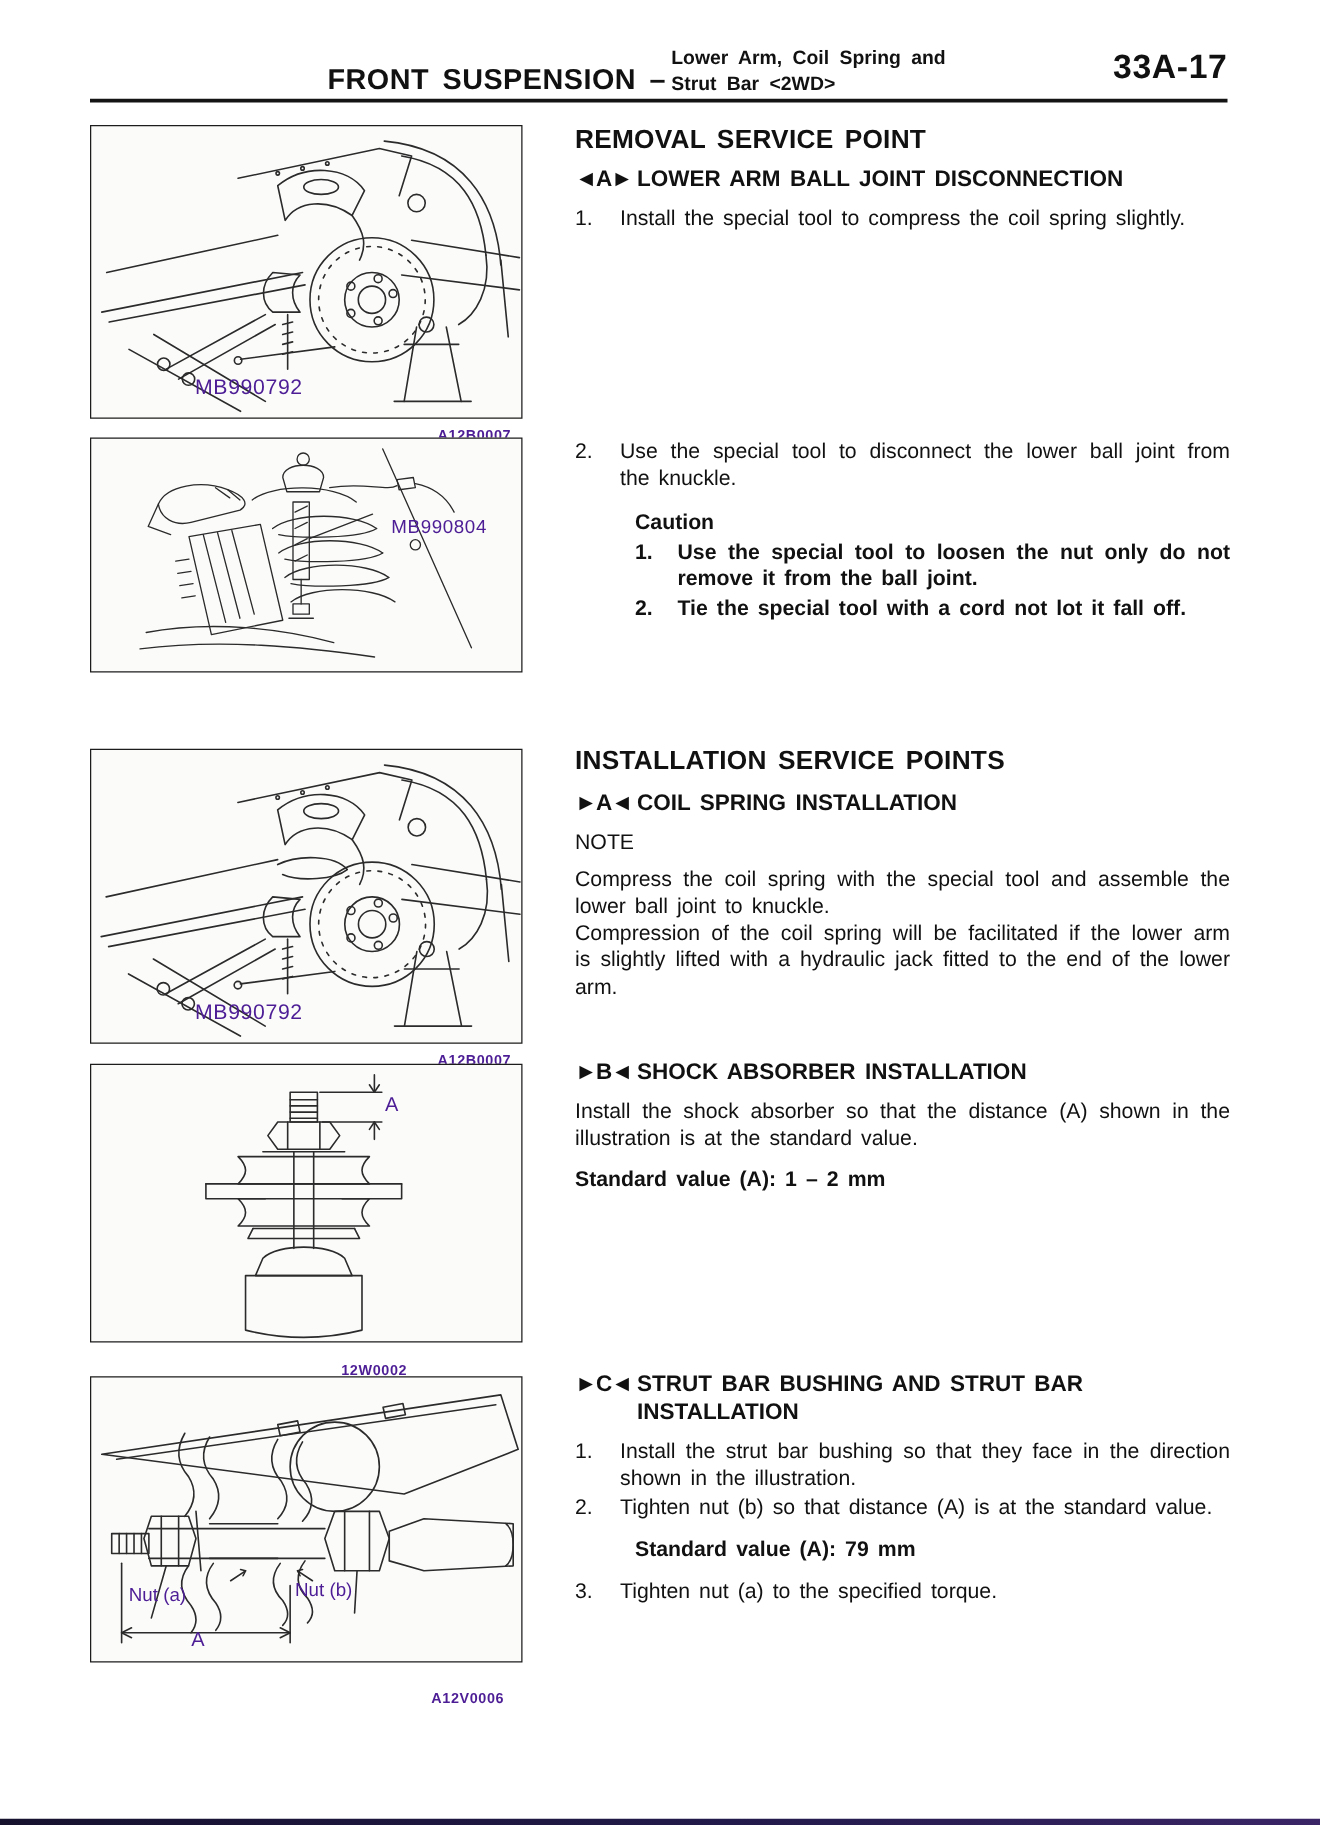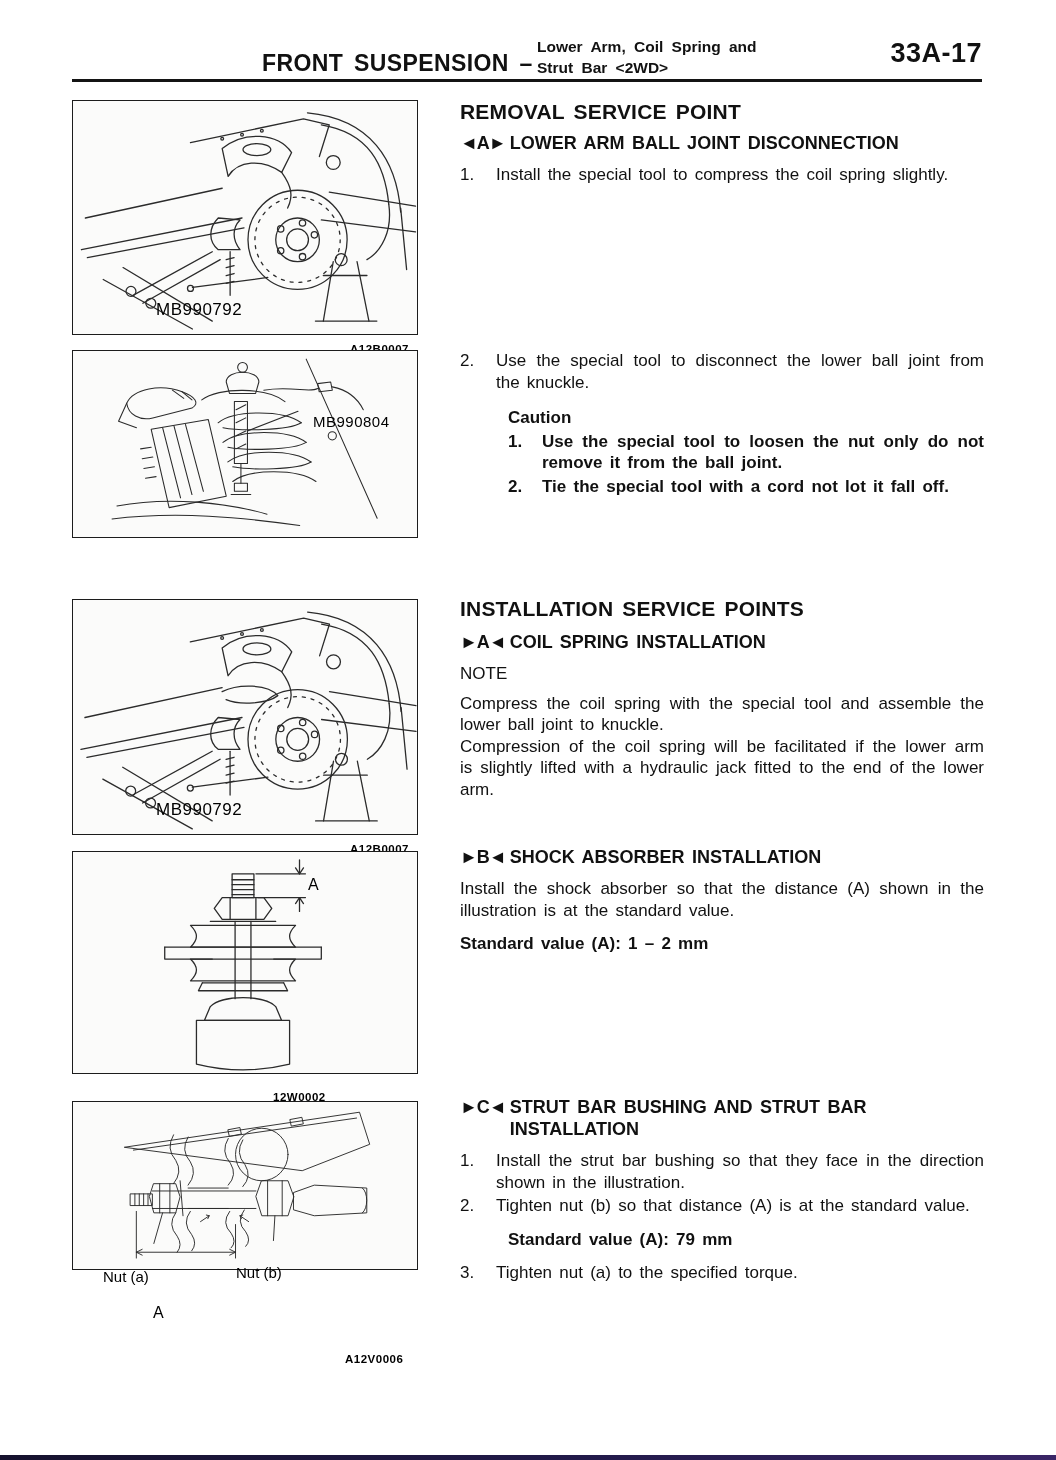--- a/index.html
+++ b/index.html
@@ -11,21 +11,21 @@
 
   
   .hdr-title{position:absolute;left:262px;top:50px;font-size:23px;font-weight:700;letter-spacing:.4px;word-spacing:4px;}
   .hdr-sub{position:absolute;left:537px;top:36px;font-size:15.5px;font-weight:700;line-height:21px;word-spacing:4px;}
   .hdr-page{position:absolute;right:74px;top:38px;font-size:27px;font-weight:700;letter-spacing:.5px;}
   .hdr-rule{position:absolute;left:72px;right:74px;top:79px;height:3px;background:#141414;}
 
   
   .fig{position:absolute;left:72px;width:346px;border:1.6px solid #1c1c1c;background:#fbfbfa;box-sizing:border-box;}
   .fig svg{position:absolute;left:0;top:0;width:100%;height:100%;}
-  .fig .lbl{position:absolute;color:#000000;white-space:nowrap;}
+  .fig .lbl{position:absolute;color:#4c1d95;white-space:nowrap;}
   .lbl-tool{font-size:17px;letter-spacing:.5px;}
   .lbl-code{font-size:11.5px;font-weight:700;letter-spacing:.5px;margin-top:44px;}
   .lbl-dim{font-size:16px;}
   .lbl-nut{font-size:15px;}
 
   
   .tblock{position:absolute;left:460px;width:524px;}
   .h1{font-size:21px;font-weight:700;letter-spacing:.2px;word-spacing:3px;line-height:24px;}
   .h2{font-size:18px;font-weight:700;word-spacing:2.5px;line-height:22px;display:flex;align-items:baseline;}
   .h2 .marker{font-size:18px;letter-spacing:-1px;margin-right:4px;word-spacing:0;}
@@ -240,21 +240,21 @@
         <path d="M228,8 L228,22"></path>
           <path d="M224,16 L228,22 L232,16"></path>
         <path d="M228,60 L228,46"></path>
           <path d="M224,52 L228,46 L232,52"></path>
       </g>
     </svg>
     <div class="lbl lbl-dim" style="left:235px;top:24px;">A</div>
     <div class="lbl lbl-code" style="left:200px;top:195px;">12W0002</div>
   </div>
 
-  <div class="fig" style="top:1101px;height:169px;padding-left:24px;">
+  <div class="fig" style="top:1101px;height:229px;padding-left:24px;">
     <svg viewBox="0 0 346 229">
       <g class="sketch">
         <path d="M8,62 L330,14 L344,58 L252,94 Z"></path>
         <path d="M20,66 L326,22"></path>
         <path d="M150,38 L166,35 L168,44 L152,47 Z"></path>
         <path d="M235,24 L251,21 L253,30 L237,33 Z"></path>
         <circle cx="196" cy="72" r="36"></circle>
         <path d="M75,45 Q64,64 78,80 Q88,96 75,112"></path>
         <path d="M95,48 Q84,66 98,82 Q108,98 95,114"></path>
         <path d="M78,152 Q66,168 80,184 Q88,196 80,206"></path>

